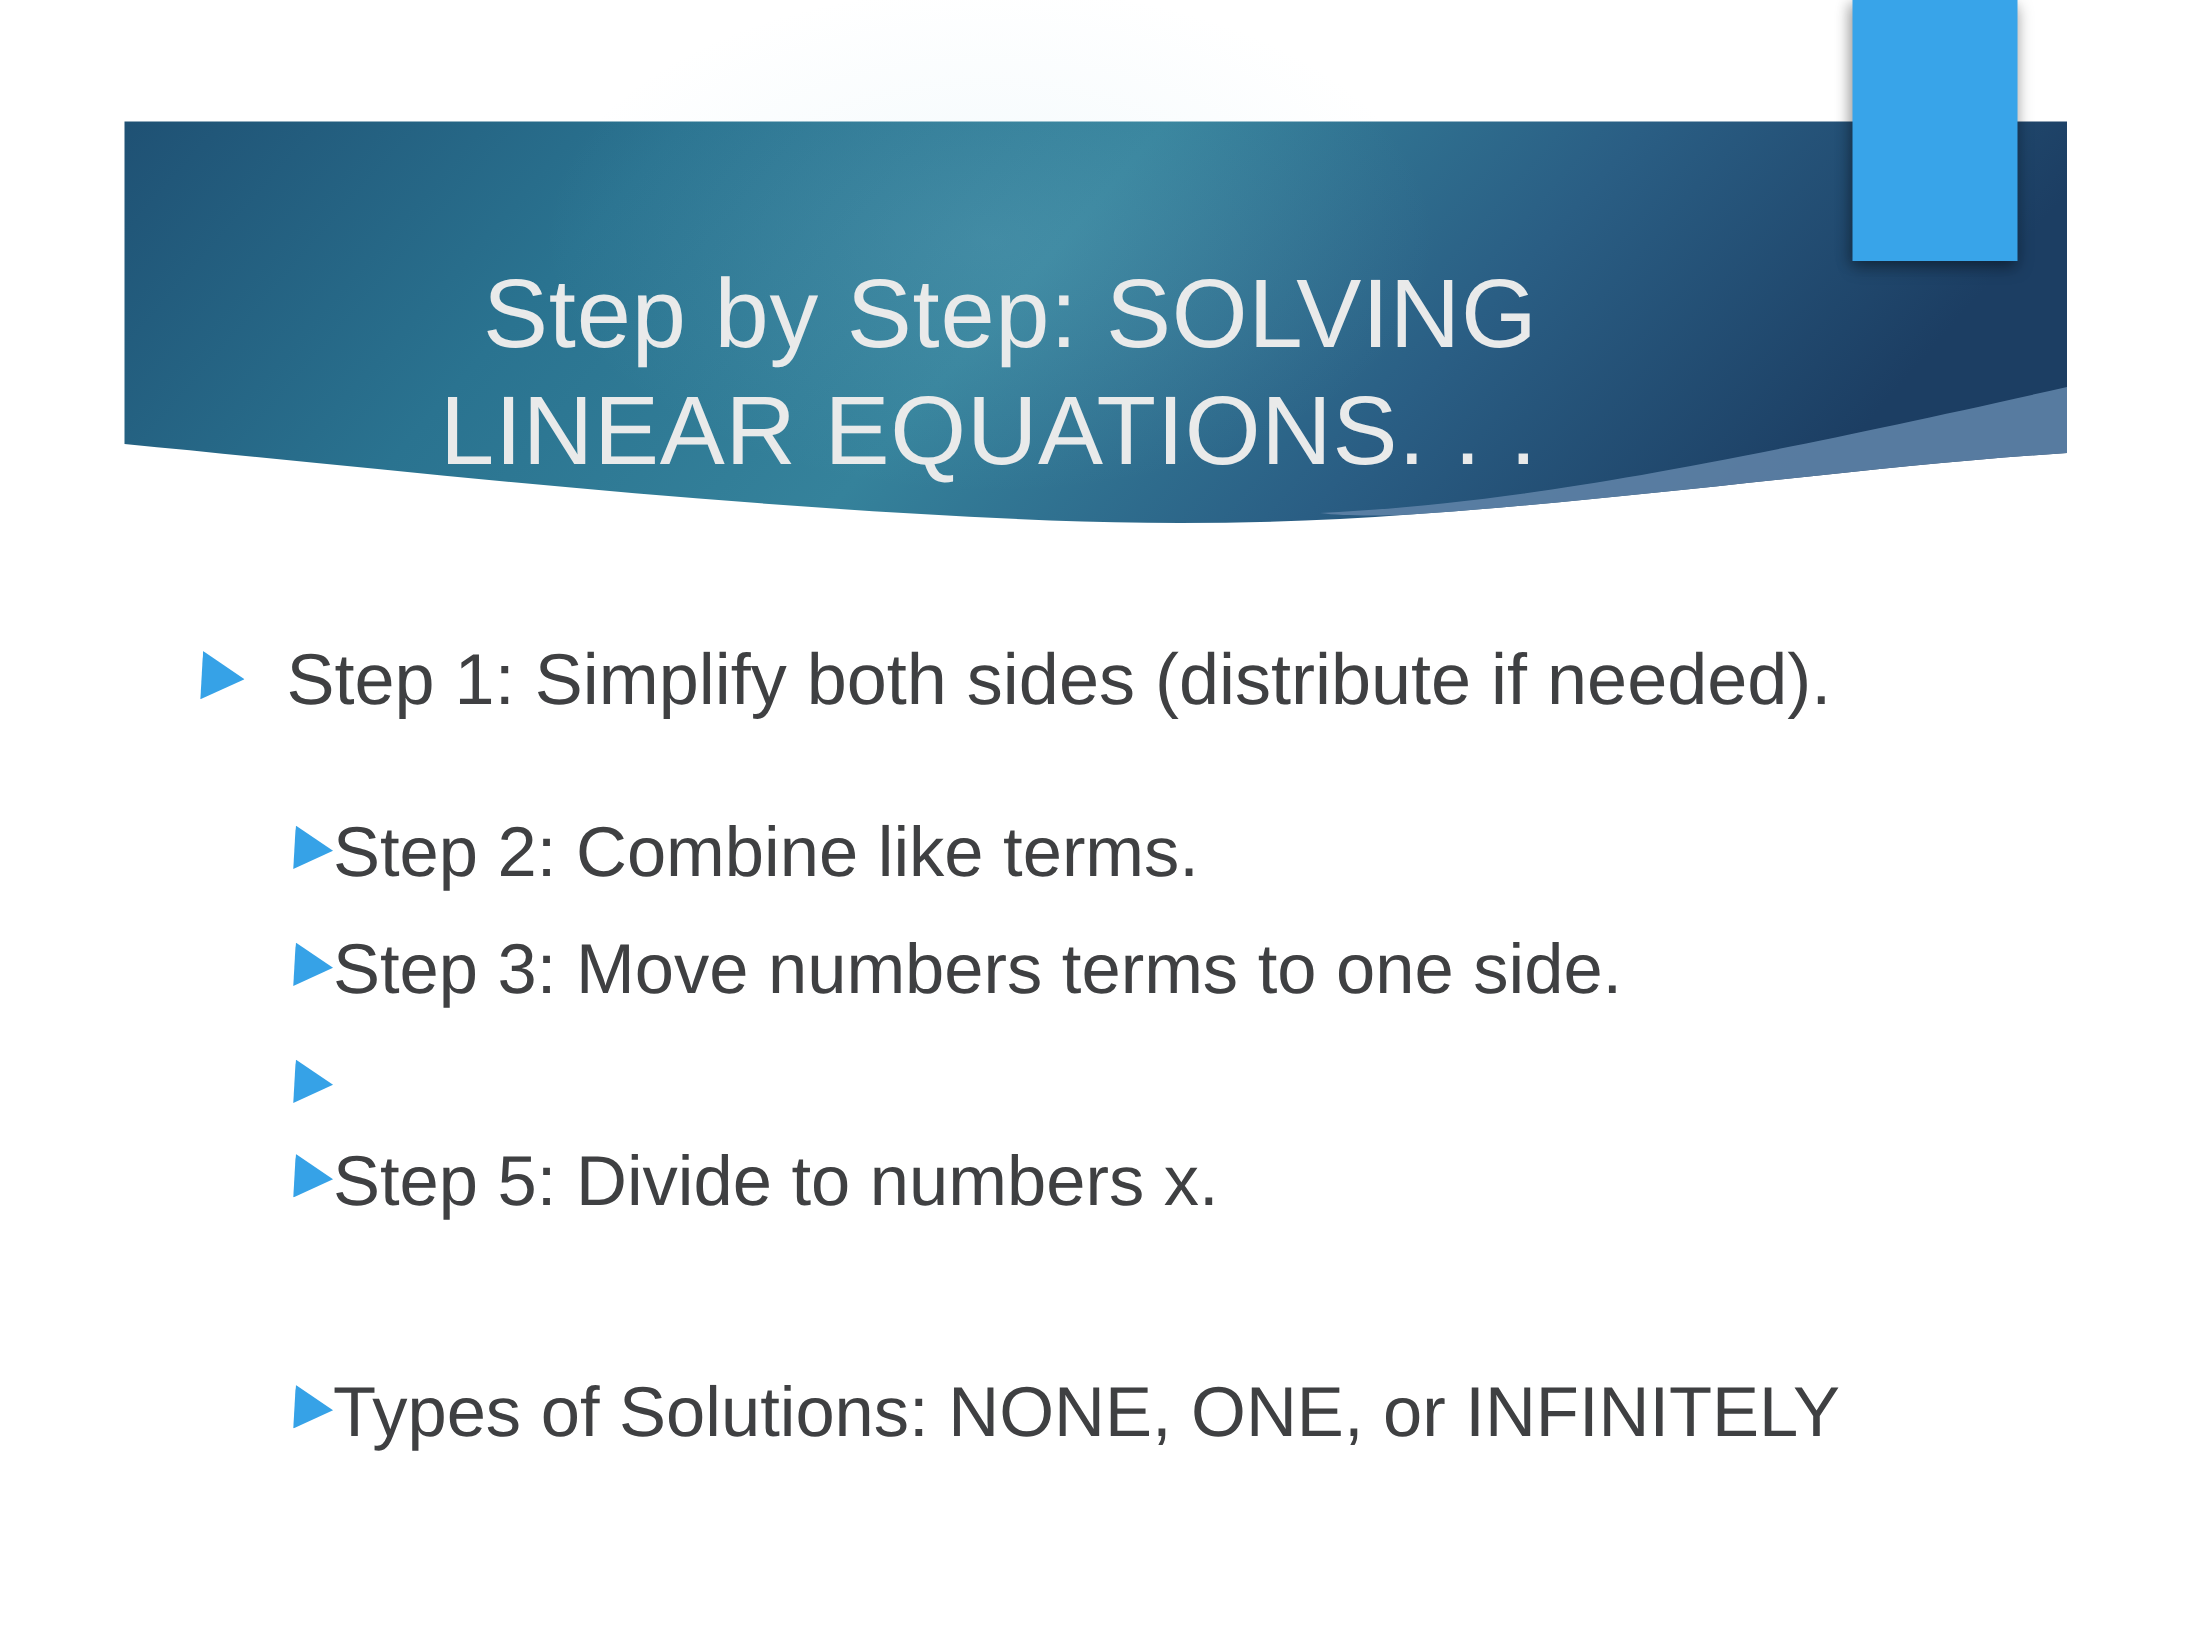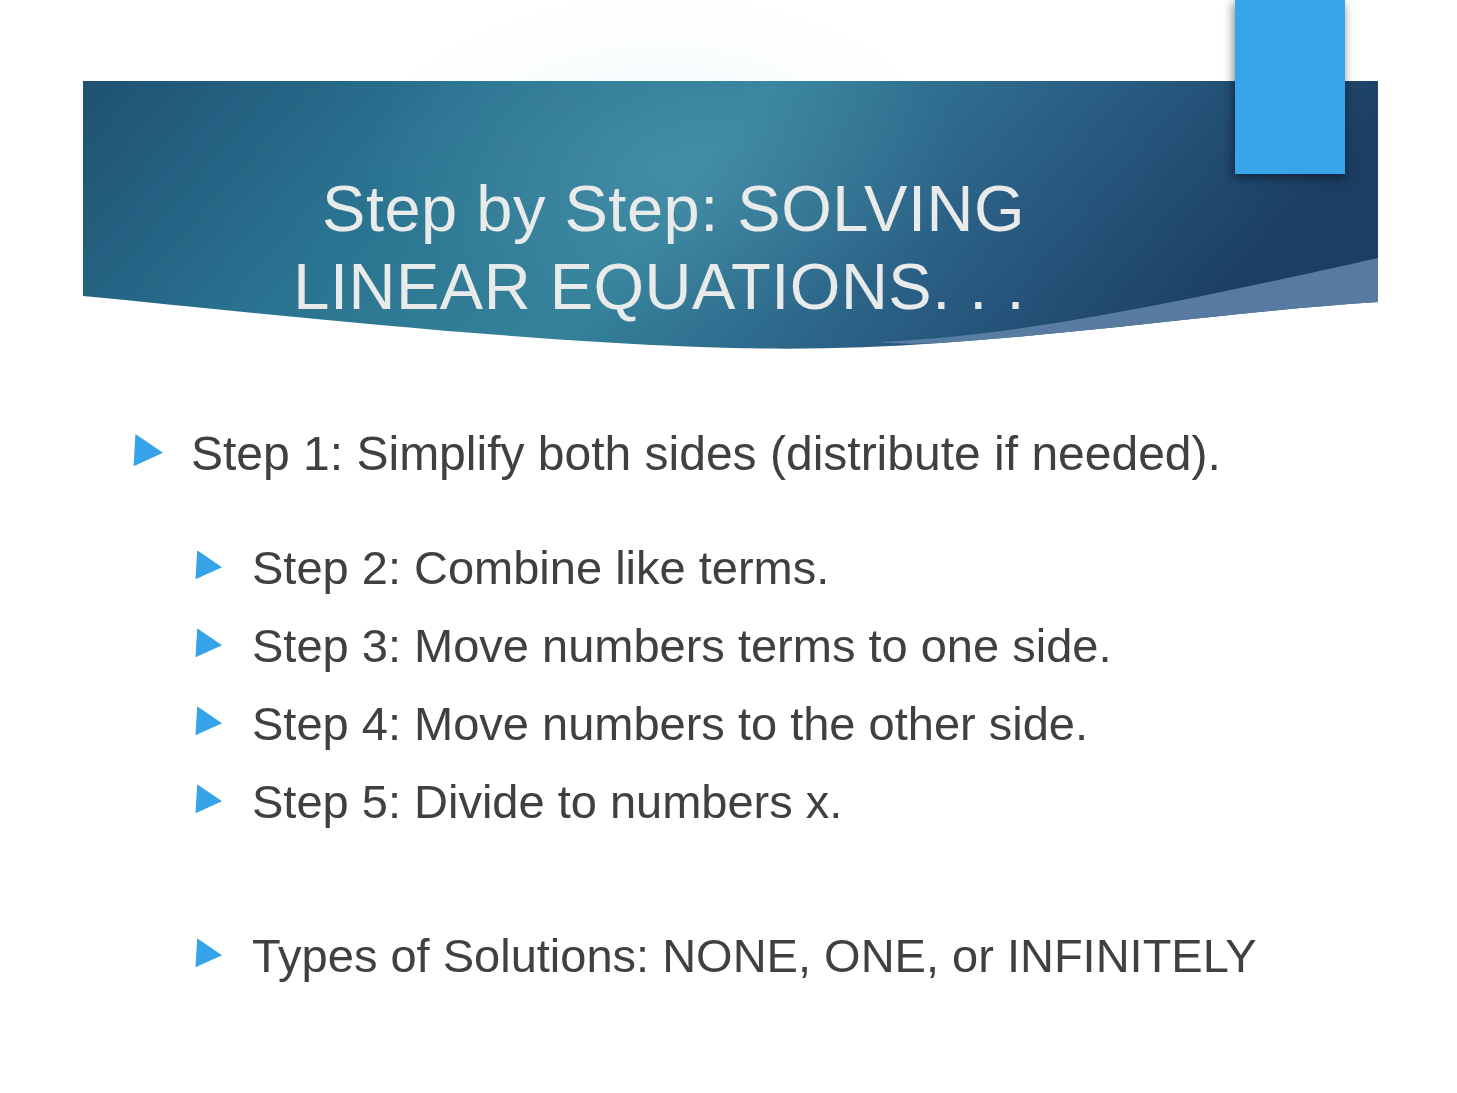--- a/index.html
+++ b/index.html
@@ -57,21 +57,21 @@
     color: var(--body-text, #3F4042);
   }
 
   .l2-list {
     position: absolute;
     left: 195px; top: 540px;
     margin: 0; padding: 0; list-style: none;
     display: flex; flex-direction: column;
   }
   .l2-list li {
-    display: flex; gap: 30px;
+    display: flex; 
     margin: 0 0 22px 0;
     white-space: nowrap;
   }
   .tri-l2 { width: 27px; height: 29px; margin-top: 12px; }
   .l2-text {
     font-size: 47px; line-height: 56px;
     color: var(--body-text, #3F4042);
   }
   .l2-list li.gap-before { margin-top: 76px; }
 </style>
@@ -120,21 +120,20 @@
   <li>
     <span class="tri tri-l2"></span>
     <span class="l2-text">Step 2: Combine like terms.</span>
   </li>
   <li>
     <span class="tri tri-l2"></span>
     <span class="l2-text">Step 3: Move numbers terms to one side.</span>
   </li>
   <li>
     <span class="tri tri-l2"></span>
-    <span class="l2-text">Step 4: Move numbers to the other side.</span>
   </li>
   <li>
     <span class="tri tri-l2"></span>
     <span class="l2-text">Step 5: Divide to numbers x.</span>
   </li>
   <li class="gap-before">
     <span class="tri tri-l2"></span>
     <span class="l2-text">Types of Solutions: NONE, ONE, or INFINITELY</span>
   </li>
 </ul>

